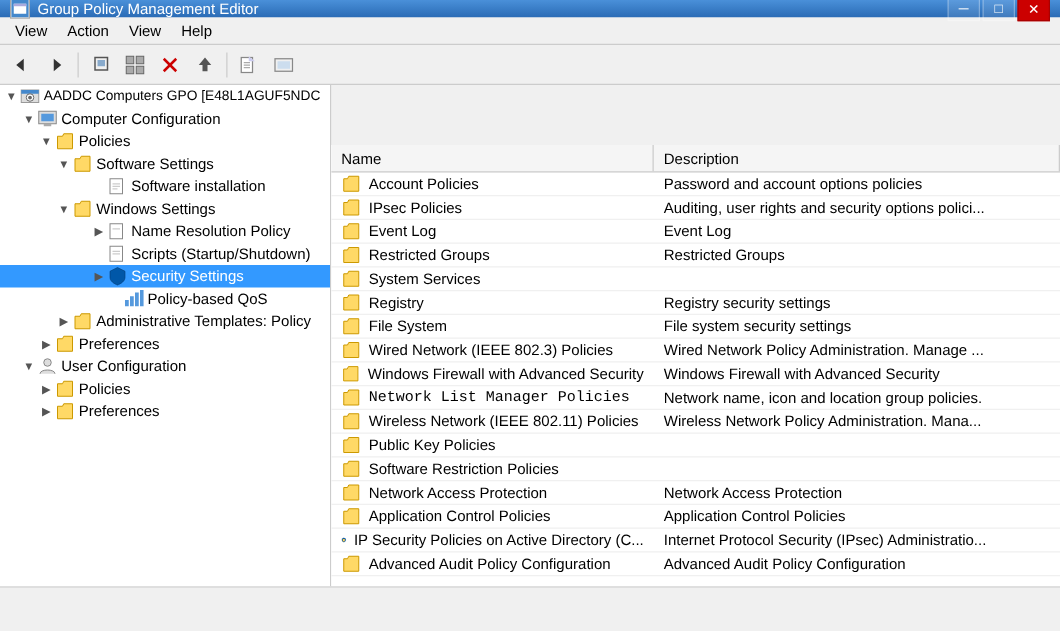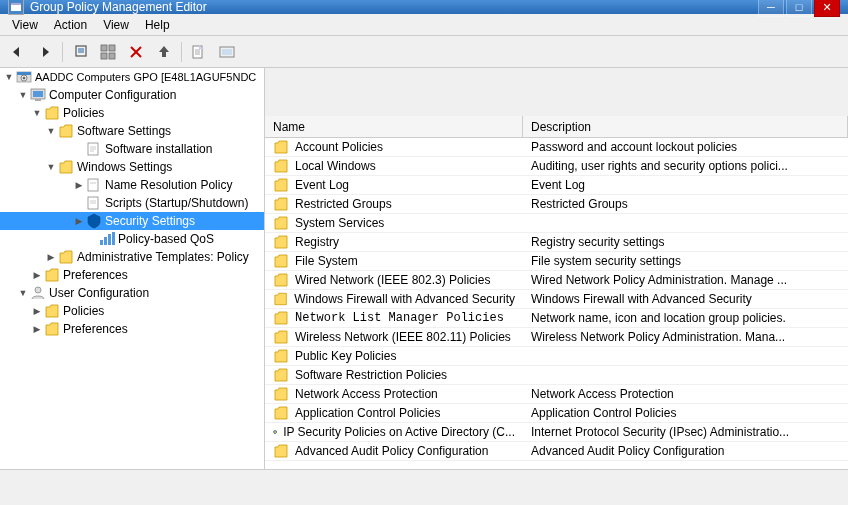--- a/index.html
+++ b/index.html
@@ -397,28 +397,28 @@
     </div>
 
     <div id="list-rows-container">
         <div class="list-row">
           <div class="list-cell list-cell-name">
             <svg width="16" height="16" viewBox="0 0 16 16">
               <path d="M2,4 L5,4 L6,2 L14,2 L14,14 L2,14 Z" fill="#ffd966" stroke="#cc9900" stroke-width="0.8"></path>
             </svg>
             <span style="margin-left:2px;">Account Policies</span>
           </div>
-          <div class="list-cell list-cell-desc">Password and account lockout policies</div>
-        </div>
-        <div class="list-row">
-          <div class="list-cell list-cell-name">
-            <svg width="16" height="16" viewBox="0 0 16 16">
-              <path d="M2,4 L5,4 L6,2 L14,2 L14,14 L2,14 Z" fill="#ffd966" stroke="#cc9900" stroke-width="0.8"></path>
-            </svg>
-            <span style="margin-left:2px;">Local Windows</span>
+          <div class="list-cell list-cell-desc">Password and account options policies</div>
+        </div>
+        <div class="list-row">
+          <div class="list-cell list-cell-name">
+            <svg width="16" height="16" viewBox="0 0 16 16">
+              <path d="M2,4 L5,4 L6,2 L14,2 L14,14 L2,14 Z" fill="#ffd966" stroke="#cc9900" stroke-width="0.8"></path>
+            </svg>
+            <span style="margin-left:2px;">IPsec Policies</span>
           </div>
           <div class="list-cell list-cell-desc">Auditing, user rights and security options polici...</div>
         </div>
         <div class="list-row">
           <div class="list-cell list-cell-name">
             <svg width="16" height="16" viewBox="0 0 16 16">
               <path d="M2,4 L5,4 L6,2 L14,2 L14,14 L2,14 Z" fill="#ffd966" stroke="#cc9900" stroke-width="0.8"></path>
             </svg>
             <span style="margin-left:2px;">Event Log</span>
           </div>

